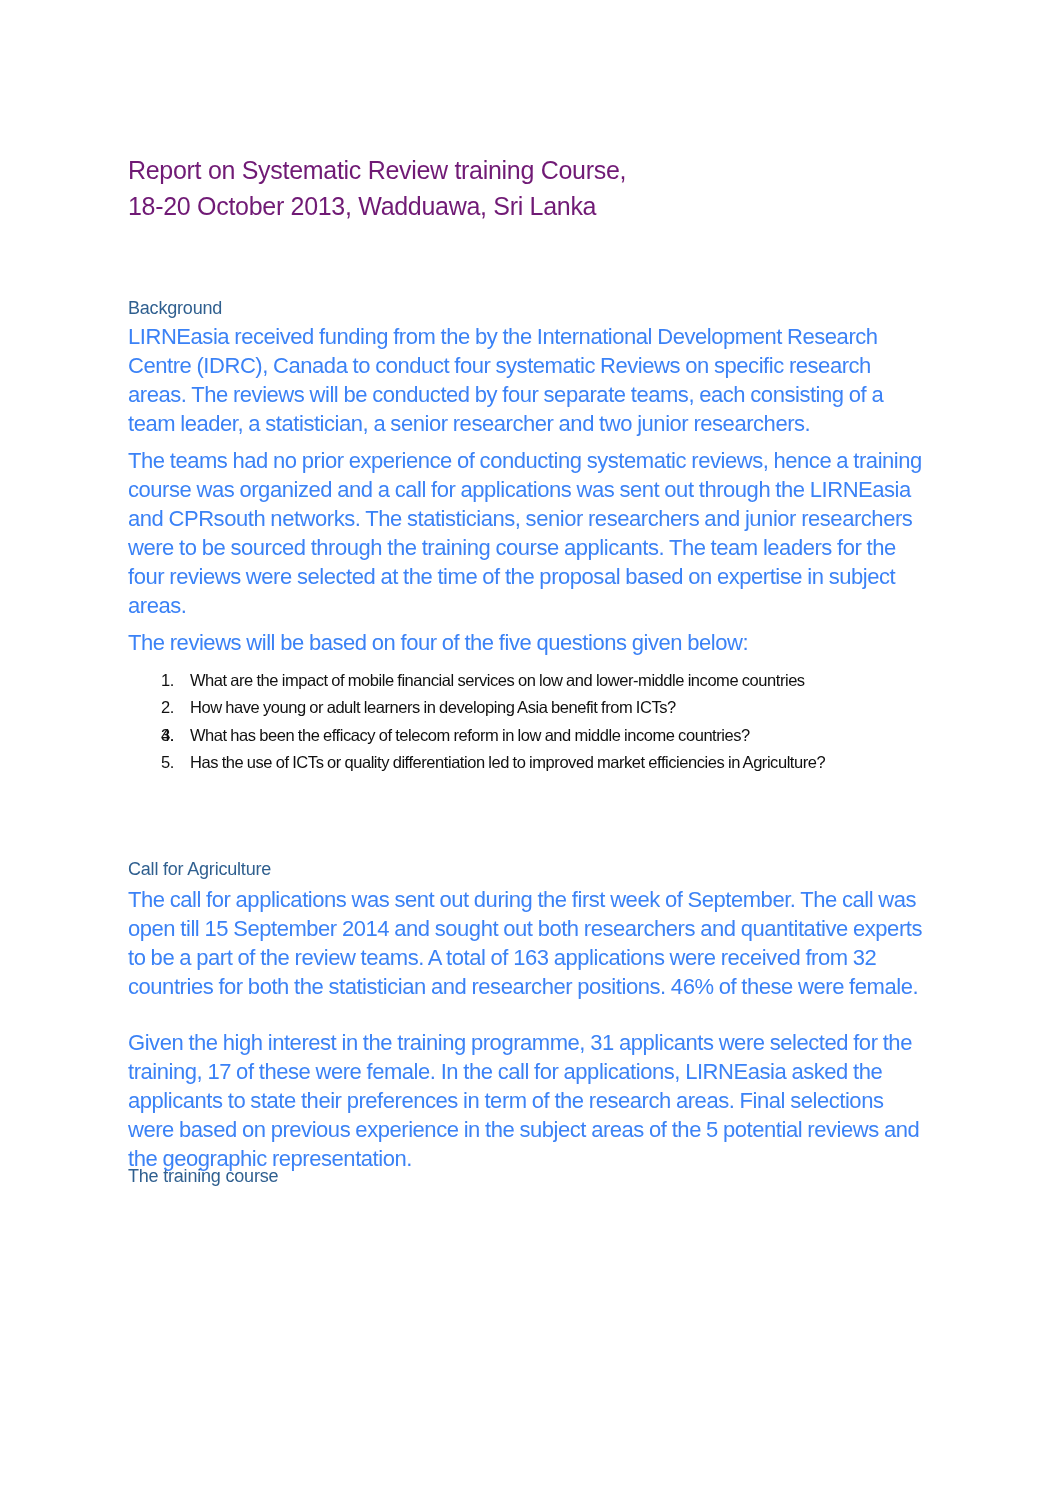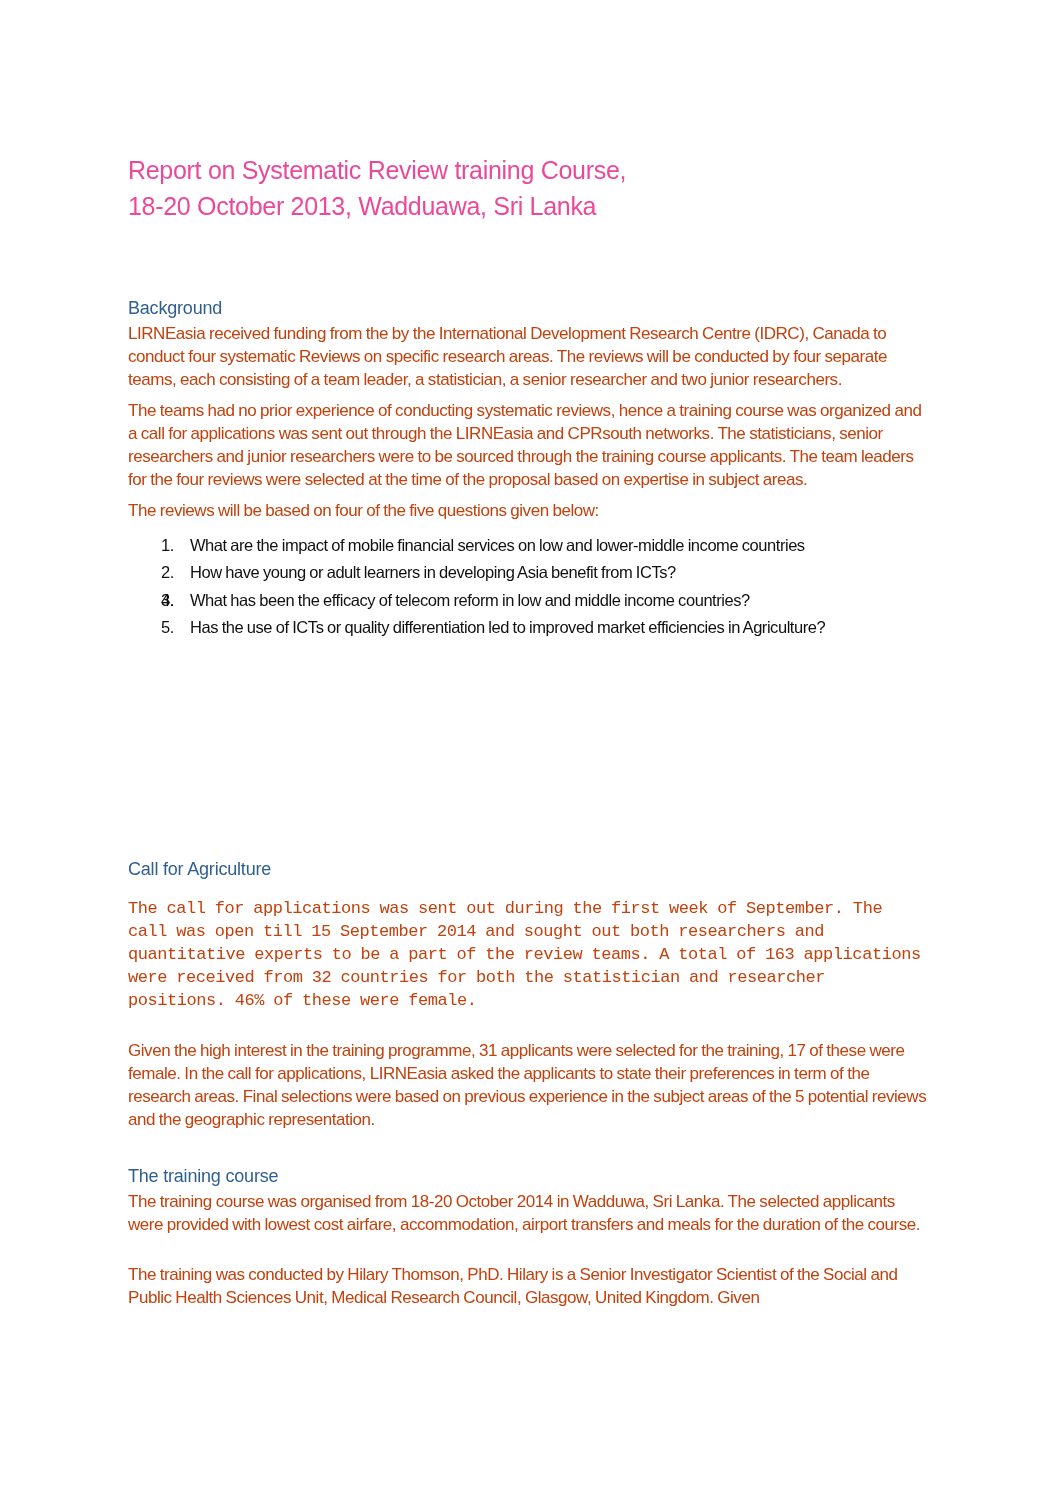--- a/index.html
+++ b/index.html
@@ -23,42 +23,42 @@
     }
     .title {
       position: absolute;
       left: 0;
       top: 152px;
       width: 800px;
       margin: 0;
       font-size: 25px;
       line-height: 36px;
       font-weight: normal;
-      color: #ec4899;
+      color: #701a75;
       letter-spacing: -0.3px;
     }
     .section {
       position: absolute;
       left: 0;
       width: 800px;
     }
     .heading {
       margin: 0;
       font-size: 18px;
       line-height: 24px;
       font-weight: normal;
       color: #2e74b5;
       color: #2f5f8f;
       letter-spacing: -0.2px;
     }
     .para {
       margin: 0;
-      font-size: 17px;
-      line-height: 23px;
-      color: #c2410c;
+      font-size: 22px;
+      line-height: 29px;
+      color: #3b82f6;
       letter-spacing: -0.45px;
       word-spacing: -0.5px;
     }
     .gap-small { height: 8px; }
     .gap-large { height: 27px; }
     ol.questions {
       list-style: none;
       margin: 10px 0 0 0;
       padding: 0;
     }
@@ -112,25 +112,23 @@
       </li>
       <li>
         <span class="num">5.</span>
         <span>Has the use of ICTs or quality differentiation led to improved market efficiencies in Agriculture?</span>
       </li>
     </ol>
   </div>
 
   <div class="section" style="top:857px;">
     <h2 class="heading">Call for Agriculture</h2>
-    <p class="para" style="margin-top:16px;font-family:Liberation Mono, monospace;">The call for applications was sent out during the first week of September. The call was open till 15 September 2014 and sought out both researchers and quantitative experts to be a part of the review teams. A total of 163 applications were received from 32 countries for both the statistician and researcher positions. 46% of these were female.</p>
+    <p class="para" style="margin-top:4px;">The call for applications was sent out during the first week of September. The call was open till 15 September 2014 and sought out both researchers and quantitative experts to be a part of the review teams. A total of 163 applications were received from 32 countries for both the statistician and researcher positions. 46% of these were female.</p>
     <div class="gap-large"></div>
     <p class="para">Given the high interest in the training programme, 31 applicants were selected for the training, 17 of these were female. In the call for applications, LIRNEasia asked the applicants to state their preferences in term of the research areas.  Final selections were based on previous experience in the subject areas of the 5 potential reviews and the geographic representation.</p>
   </div>
 
   <div class="section" style="top:1164px;">
     <h2 class="heading">The training course</h2>
-    <p class="para" style="margin-top:2px;">The training course was organised from 18-20 October 2014 in Wadduwa, Sri Lanka. The selected applicants were provided with lowest cost airfare, accommodation, airport transfers and meals for the duration of the course.</p>
     <div class="gap-large"></div>
-    <p class="para">The training was conducted by Hilary Thomson, PhD. Hilary is a Senior Investigator Scientist of the Social and Public Health Sciences Unit, Medical Research Council, Glasgow, United Kingdom. Given</p>
   </div>
 
 </div>
 
 </body></html>

